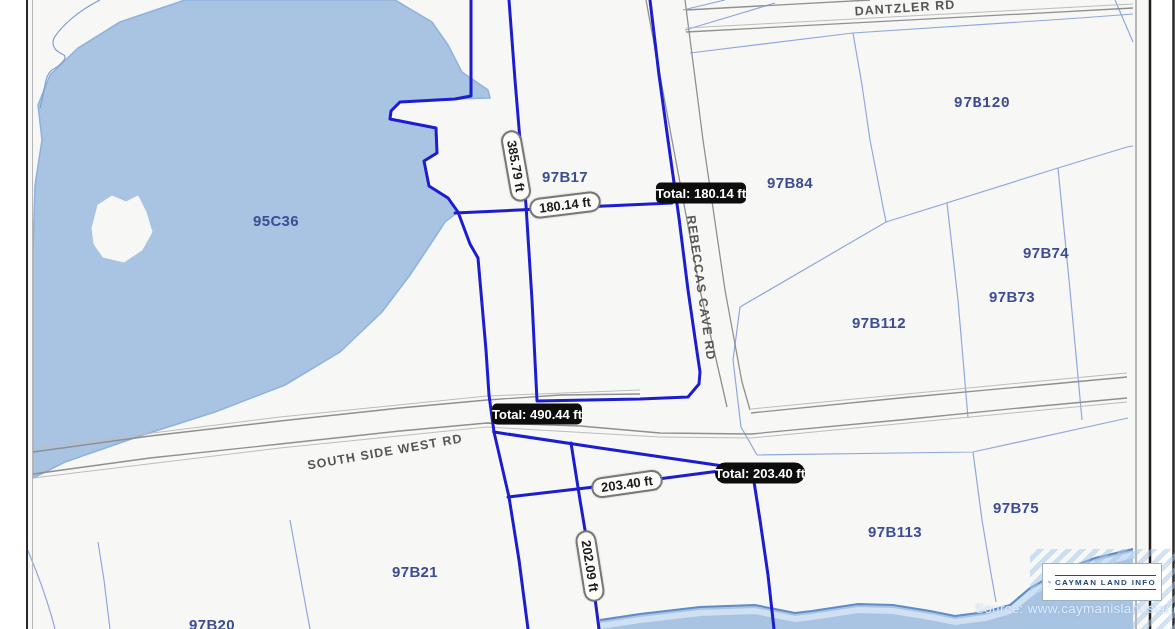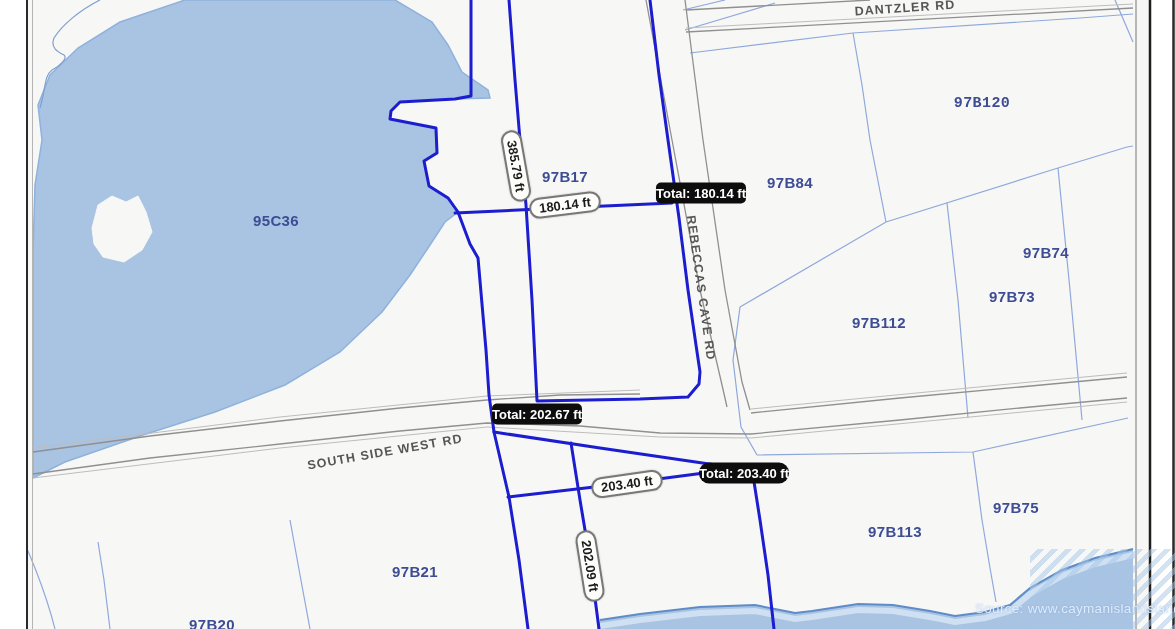--- a/index.html
+++ b/index.html
@@ -156,22 +156,38 @@
       <div class="parcel-label" style="left: 415px; top: 571px; transform: translate(-50%, -50%) rotate(0deg);">97B21</div>
       <div class="parcel-label" style="left: 212px; top: 624px; transform: translate(-50%, -50%) rotate(0deg);">97B20</div>
       <div class="road-label" style="left: 905px; top: 8px; transform: translate(-50%, -50%) rotate(-4deg);">DANTZLER RD</div>
       <div class="road-label" style="left: 701px; top: 288px; transform: translate(-50%, -50%) rotate(82deg);">REBECCAS CAVE RD</div>
       <div class="road-label" style="left: 385px; top: 452px; transform: translate(-50%, -50%) rotate(-10deg);">SOUTH SIDE WEST RD</div>
       <div class="measure-pill" style="left: 516px; top: 166px; transform: translate(-50%, -50%) rotate(80deg);">385.79 ft</div>
       <div class="measure-pill" style="left: 565px; top: 205px; transform: translate(-50%, -50%) rotate(-7deg);">180.14 ft</div>
       <div class="measure-pill" style="left: 627px; top: 484px; transform: translate(-50%, -50%) rotate(-8deg);">203.40 ft</div>
       <div class="measure-pill" style="left: 590px; top: 566px; transform: translate(-50%, -50%) rotate(81deg);">202.09 ft</div>
       <div class="total-badge" style="left: 701px; top: 193px; transform: translate(-50%, -50%) rotate(0deg);">Total: 180.14 ft</div>
-      <div class="total-badge" style="left: 537px; top: 414px; transform: translate(-50%, -50%) rotate(0deg);">Total: 202.67 ft</div>
-      <div class="total-badge" style="left: 744px; top: 473px; transform: translate(-50%, -50%) rotate(0deg); border-radius: 10px;">Total: 203.40 ft</div>
+      <div class="total-badge" style="left: 537px; top: 414px; transform: translate(-50%, -50%) rotate(0deg);">Total: 490.44 ft</div>
+      <div class="total-badge" style="left: 760px; top: 473px; transform: translate(-50%, -50%) rotate(0deg); border-radius: 10px;">Total: 203.40 ft</div>
     </div>
 
 <div id="watermark">
   <div id="stripes"></div>
+  <div id="logo-box">
+    <svg width="28" height="30" viewBox="0 0 28 30">
+      <g transform="translate(14,17)">
+        <path d="M0,0 L-12,-4 L-10,-9 Z" fill="#1b5e8f"></path>
+        <path d="M0,0 L-9,-11 L-4,-13 Z" fill="#2f89c0"></path>
+        <path d="M0,0 L-2,-14 L3,-13 Z" fill="#74b6dc"></path>
+        <path d="M0,0 L6,-12 L10,-8 Z" fill="#dfae2a"></path>
+        <path d="M0,0 L11,-5 L12,0 Z" fill="#b93a2c"></path>
+        <path d="M0,0 L10,5 L6,9 Z" fill="#2f89c0"></path>
+        <path d="M0,0 L-1,10 L-6,8 Z" fill="#1f6f46"></path>
+        <path d="M0,0 L-10,4 L-11,-1 Z" fill="#74b6dc"></path>
+        <circle cx="0" cy="0" r="2.2" fill="#123a5e"></circle>
+      </g>
+    </svg>
+    <div class="logo-title">CAYMAN LAND INFO</div>
+  </div>
 </div>
 
 <div id="source-text">Source: www.caymanislandsland</div>
 </div>
 
 </body></html>

